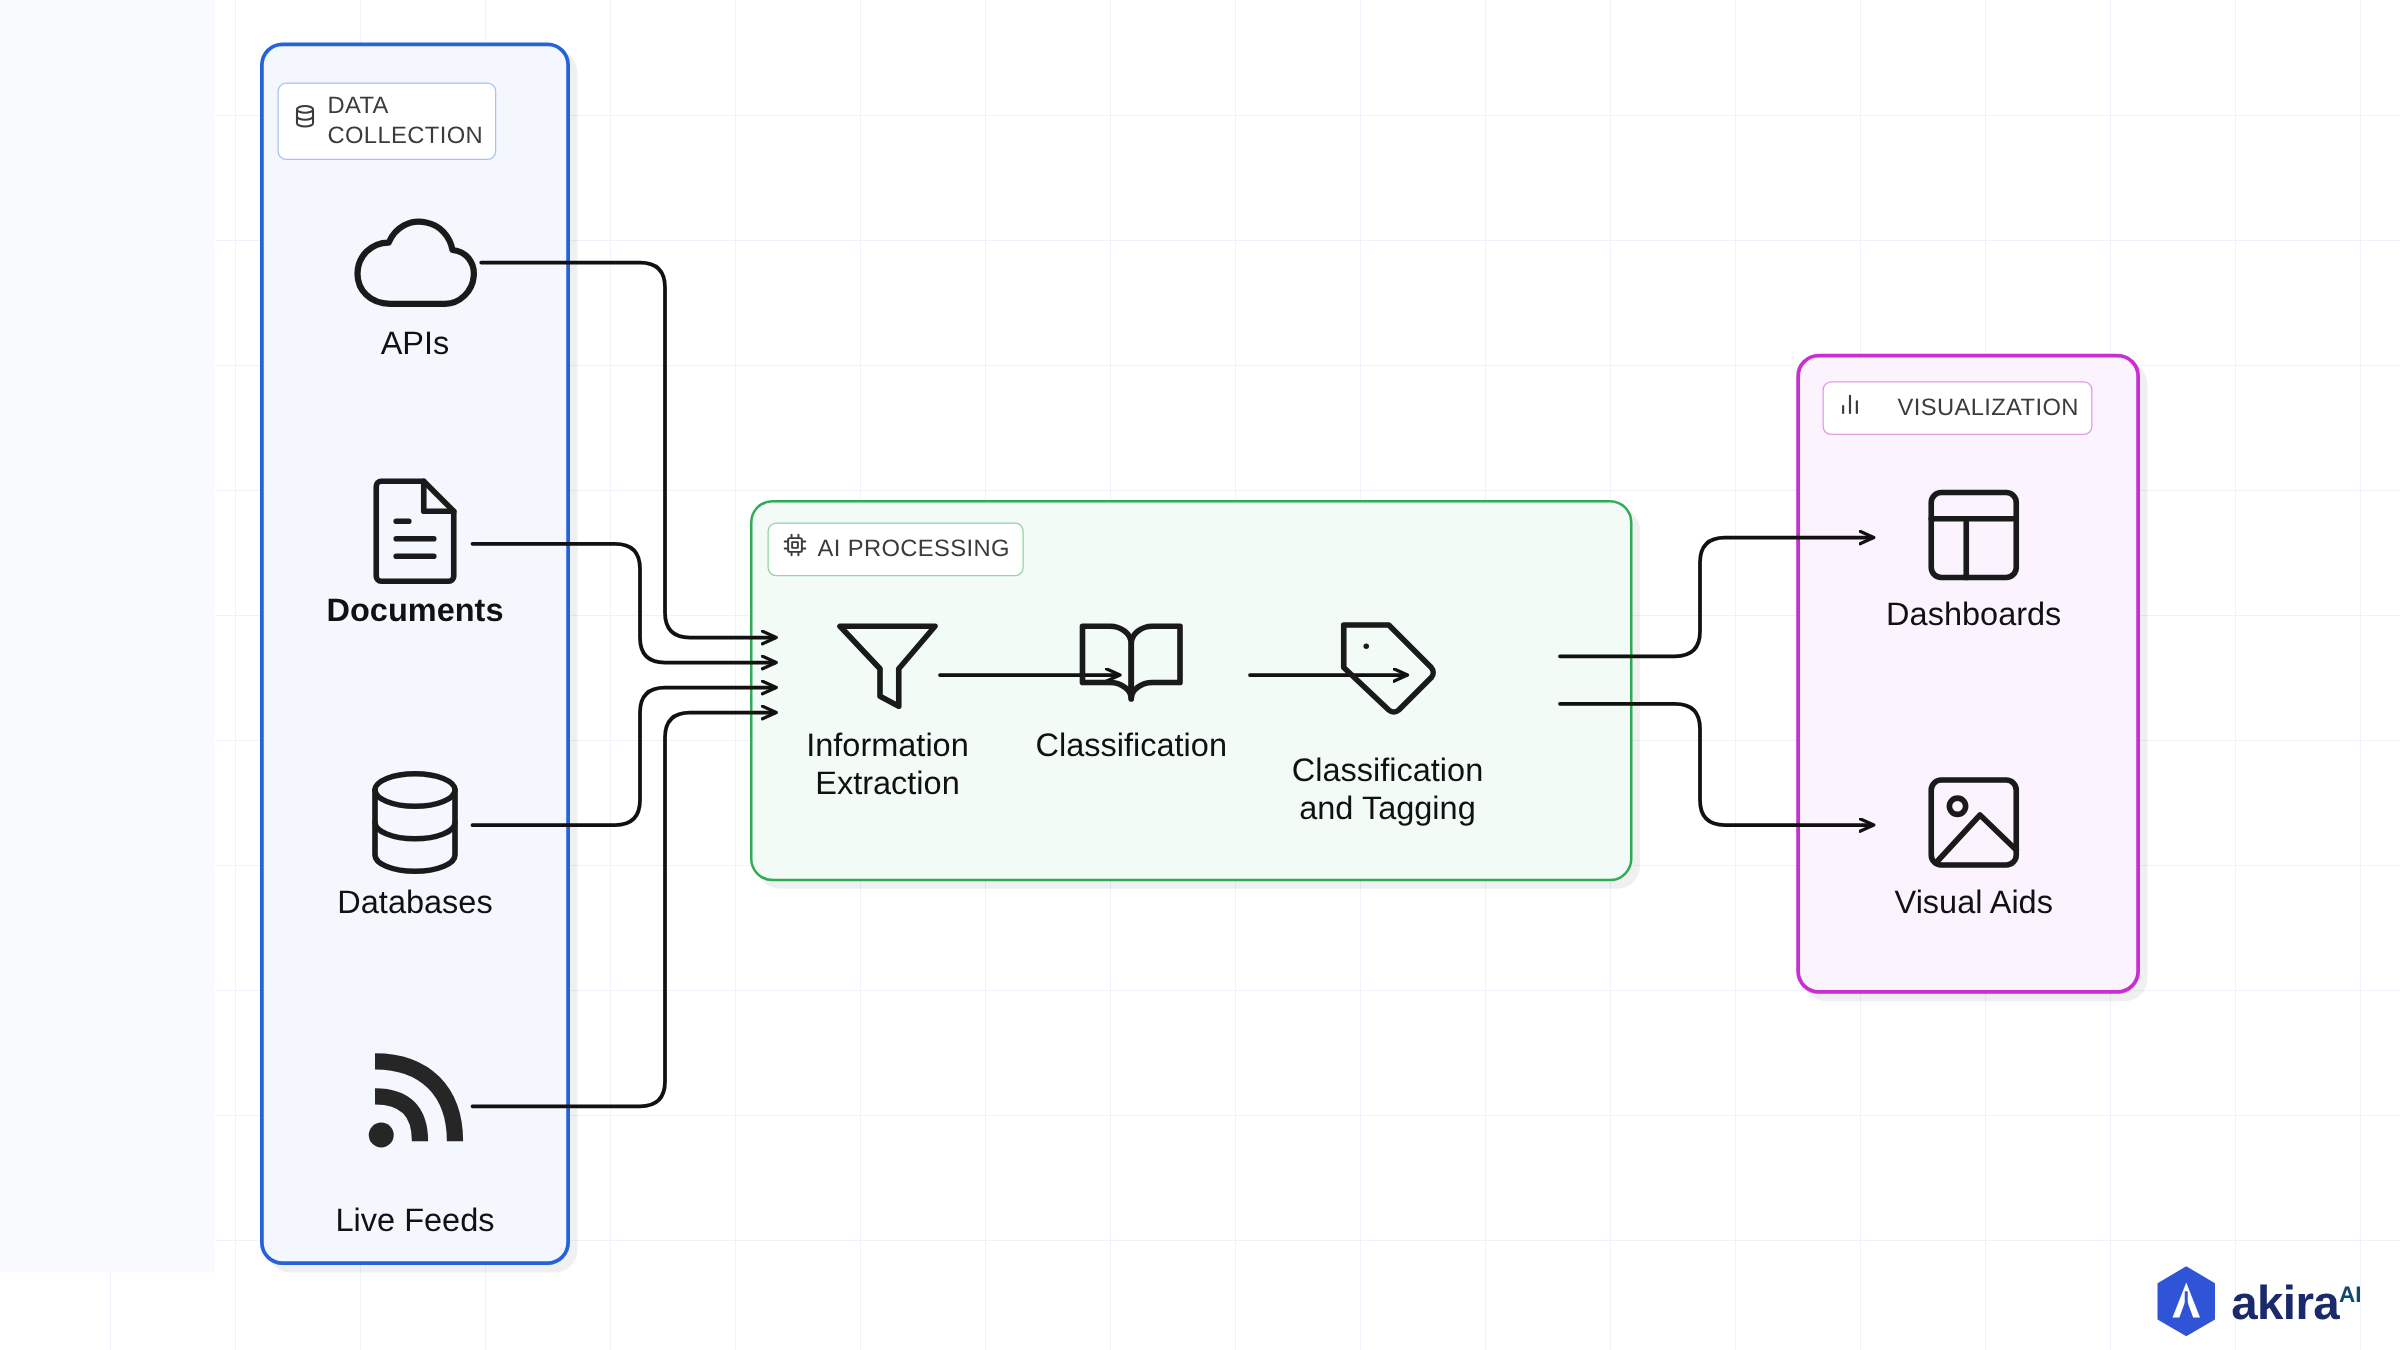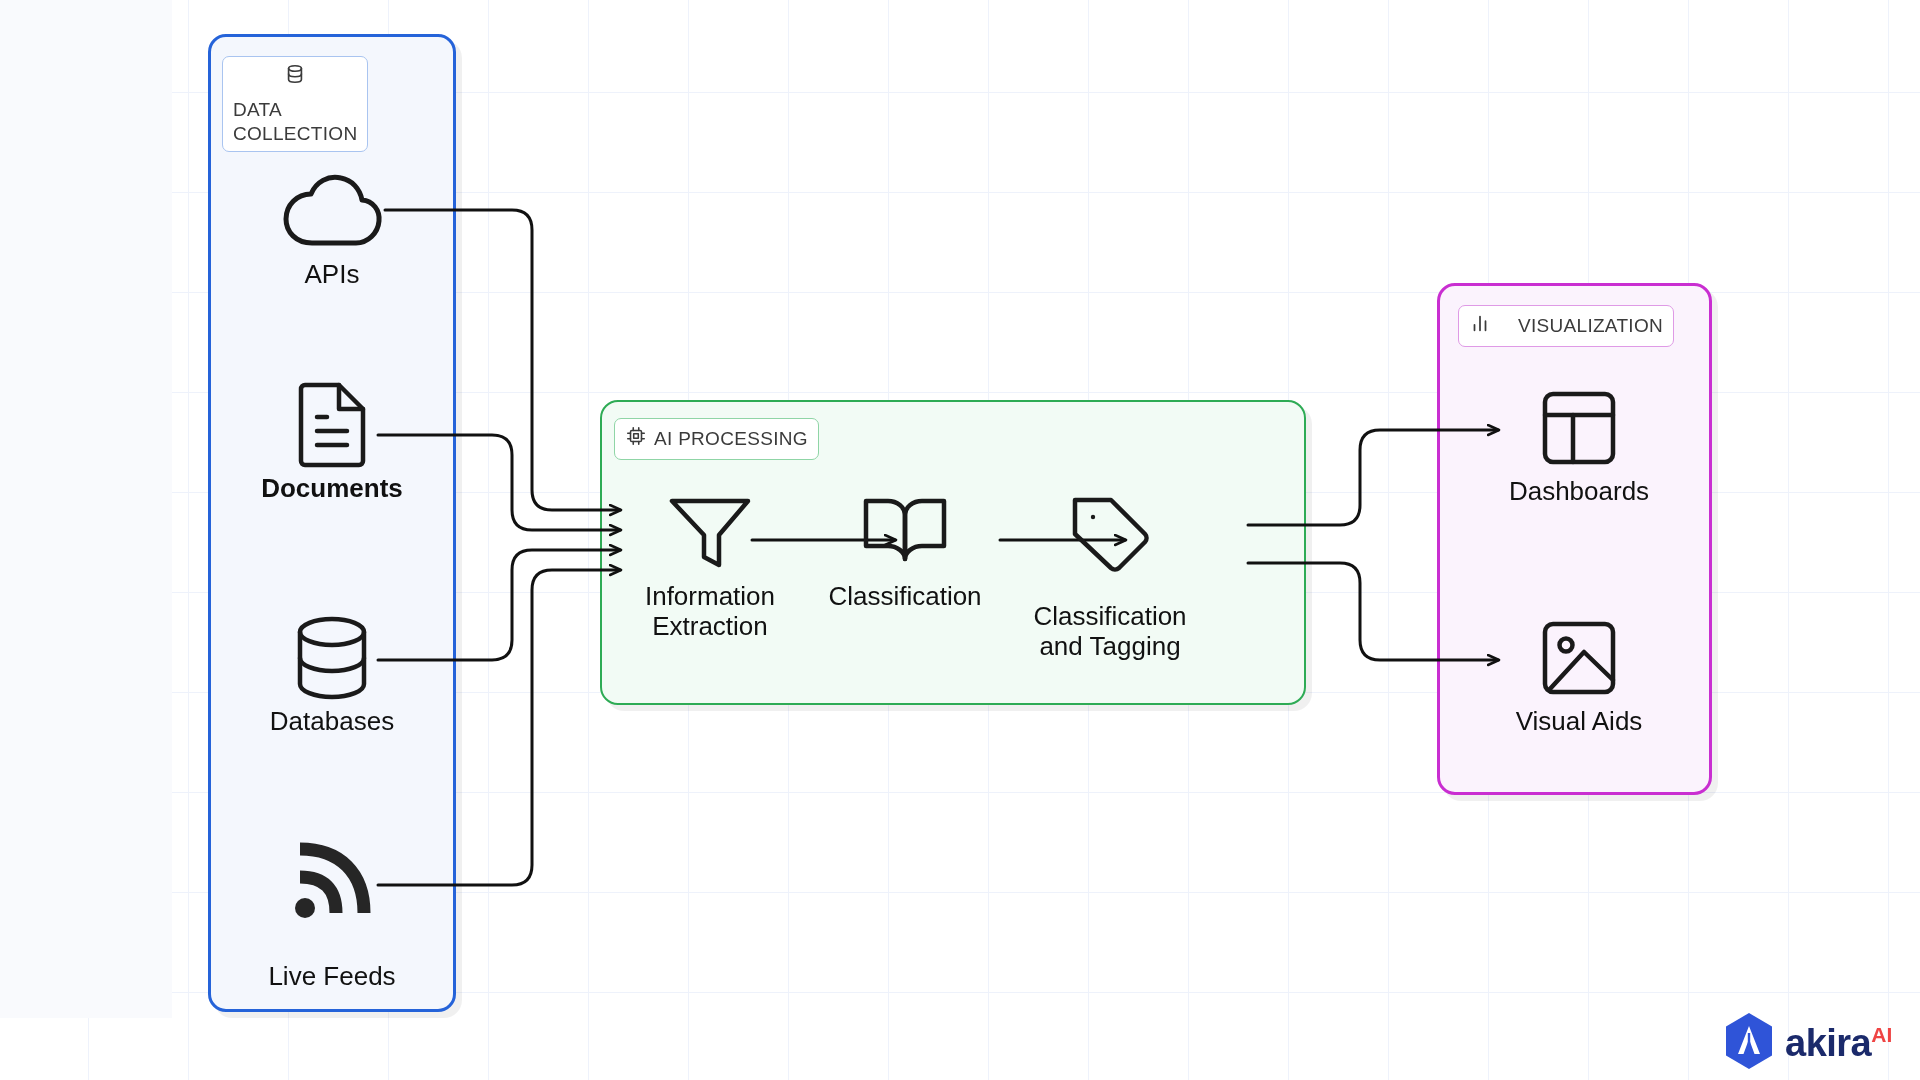--- a/index.html
+++ b/index.html
@@ -53,21 +53,21 @@
     line-height: 1.25;
   }
   .panel-label .lbl-text { white-space: pre-line; }
 
   #panel-data {
     left: 208px; top: 34px;
     width: 248px; height: 978px;
     background: #f4f7fd;
     border: 3px solid #2563d9;
   }
-  #label-data { left: 222px; top: 56px; border: 1.5px solid #a9c4f0; flex-direction: column; }
+  #label-data { left: 222px; top: 66px; border: 1.5px solid #a9c4f0; }
 
   #panel-ai {
     left: 600px; top: 400px;
     width: 706px; height: 305px;
     background: #f2fbf5;
     border: 2.5px solid #2eab55;
   }
   #label-ai { left: 614px; top: 418px; border: 1.5px solid #8fd5a6; }
 
   #panel-viz {
@@ -110,23 +110,23 @@
     gap: 10px;
   }
   #logo .wordmark {
     font-size: 38px;
     font-weight: bold;
     color: #1b2a6b;
     letter-spacing: -0.5px;
     position: relative;
   }
   #logo .sup {
-    font-size: 21px;
+    font-size: 18px;
     font-weight: bold;
-    color: #ef4444;
+    color: #0c4a6e;
     vertical-align: super;
     letter-spacing: 0;
   }
 </style>
 </head>
 <body>
 
 <div id="canvas">
 
   <div id="grid"></div>

